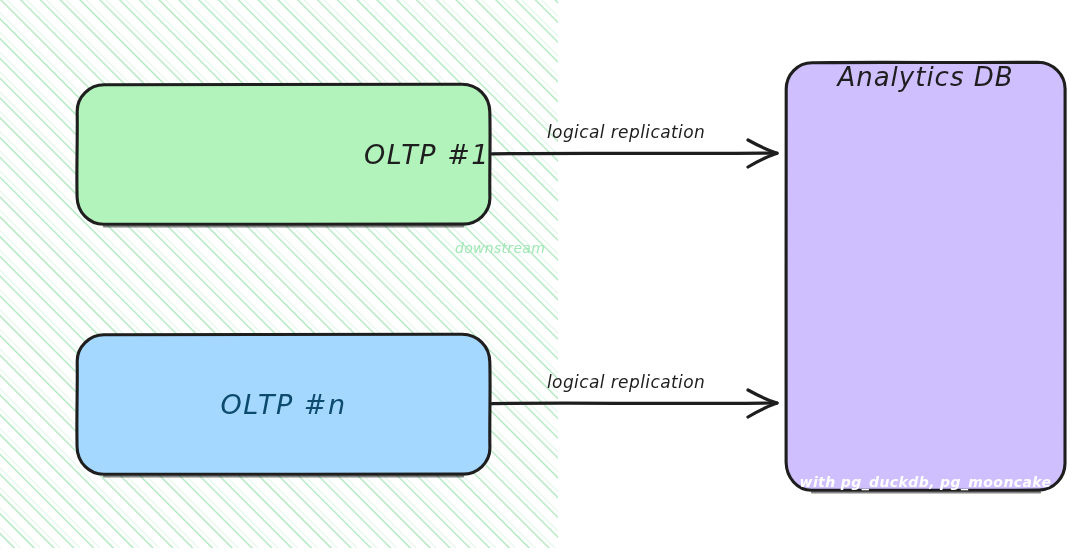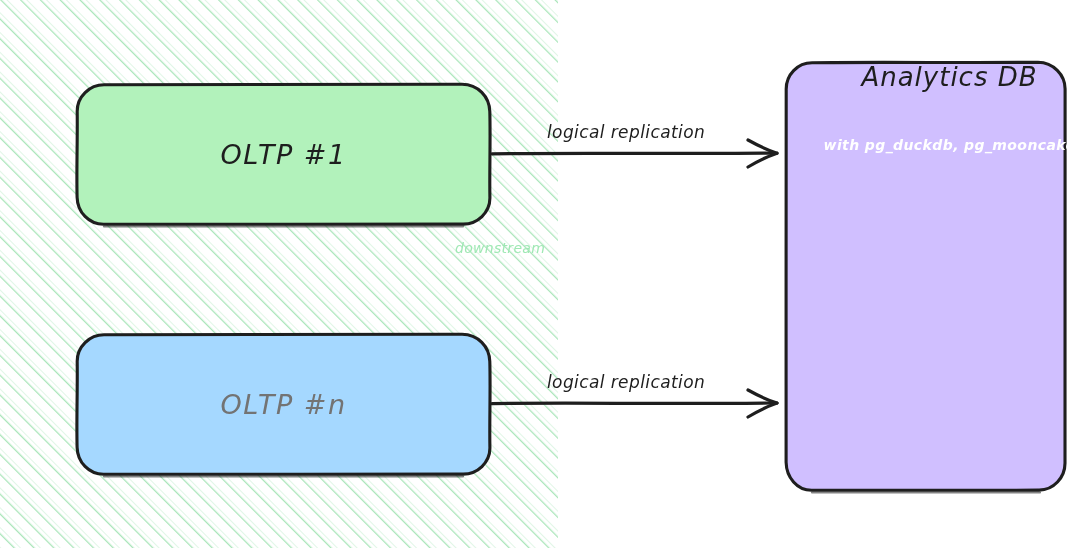--- a/index.html
+++ b/index.html
@@ -102,32 +102,32 @@
                C 785.4 370, 786.8 170, 786.2 89.8
                C 785.9 74.8, 797.5 62.6, 812.5 62.8 Z"></path>
     </g>
   </svg>
 
   <div style="position:absolute; left:455px; top:238px; width:110px; height:20px;">
     <span class="hand-text" style="font-size:14px; color:#9fe8b4; letter-spacing:0.3px; white-space:nowrap;margin-top:40px;">downstream</span>
   </div>
 
   <div style="position:absolute; left:77px; top:84px; width:413px; height:140px;
-              display:flex; align-items:center; justify-content:center;">
+              display:flex; align-items:center; justify-content:flex-end;">
     <span class="hand-text" style="font-size:27px; color:#1e1e1e; letter-spacing:1.5px;">OLTP #1</span>
   </div>
 
   <div style="position:absolute; left:77px; top:334px; width:413px; height:140px;
               display:flex; align-items:center; justify-content:center;">
-    <span class="hand-text" style="font-size:27px; color:#737373; letter-spacing:1.5px;">OLTP #n</span>
+    <span class="hand-text" style="font-size:27px; color:#0c4a6e; letter-spacing:1.5px;">OLTP #n</span>
   </div>
 
   <div style="position:absolute; left:786px; top:62px; width:279px; height:428px;
               display:flex; flex-direction:column; align-items:center;
-              justify-content:flex-start; gap:9px;padding-left:24px;">
+              justify-content:space-between; gap:9px;">
     <span class="hand-text" style="font-size:26px; color:#1e1e1e; letter-spacing:1px;">Analytics DB</span>
     <span class="hand-text" style="font-size:14px; color:#ffffff; letter-spacing:0.4px; font-weight:600;margin-top:36px;">with pg_duckdb, pg_mooncake</span>
   </div>
 
   <div style="position:absolute; left:547px; top:122px; height:22px;">
     <span class="hand-text" style="font-size:17px; color:#1e1e1e; white-space:nowrap; letter-spacing:0.4px;">logical replication</span>
   </div>
 
   <div style="position:absolute; left:547px; top:372px; height:22px;">
     <span class="hand-text" style="font-size:17px; color:#1e1e1e; white-space:nowrap; letter-spacing:0.4px;">logical replication</span>

